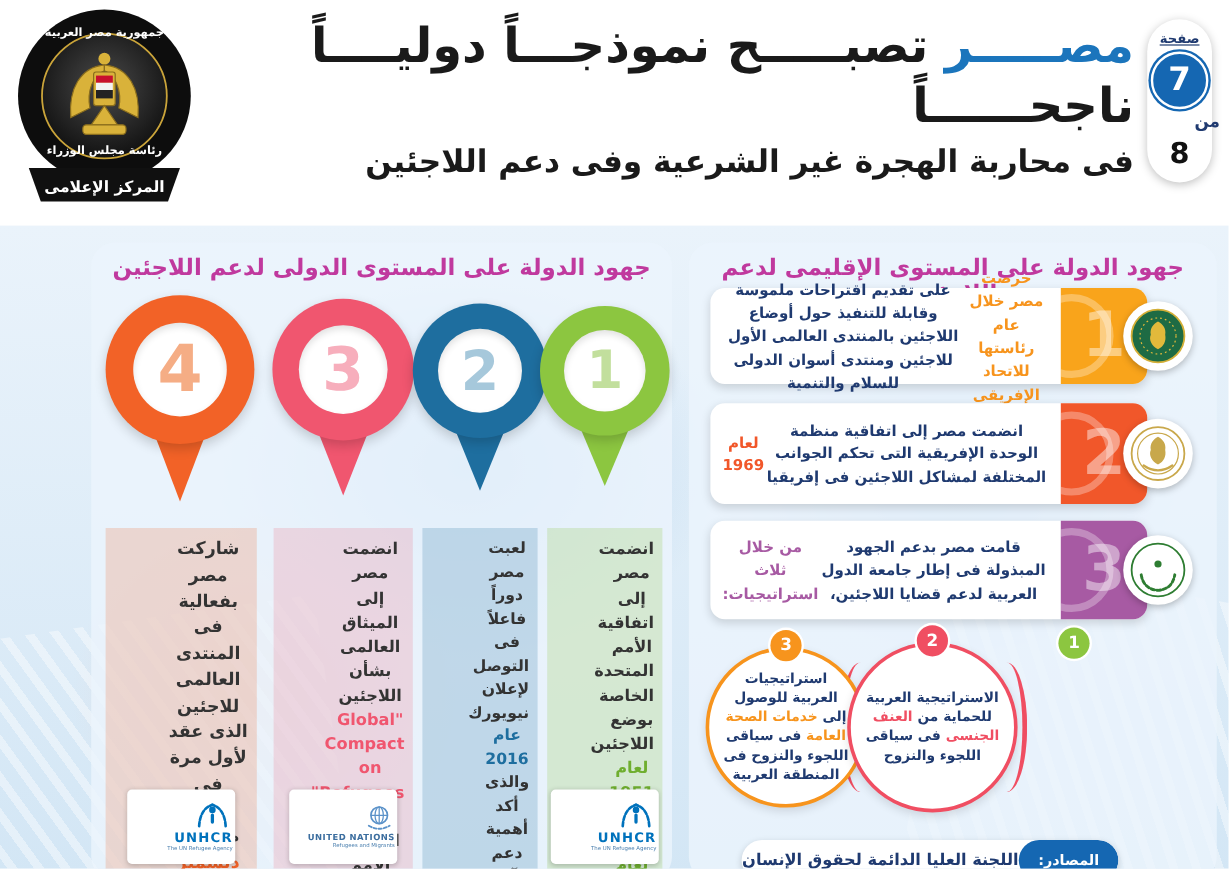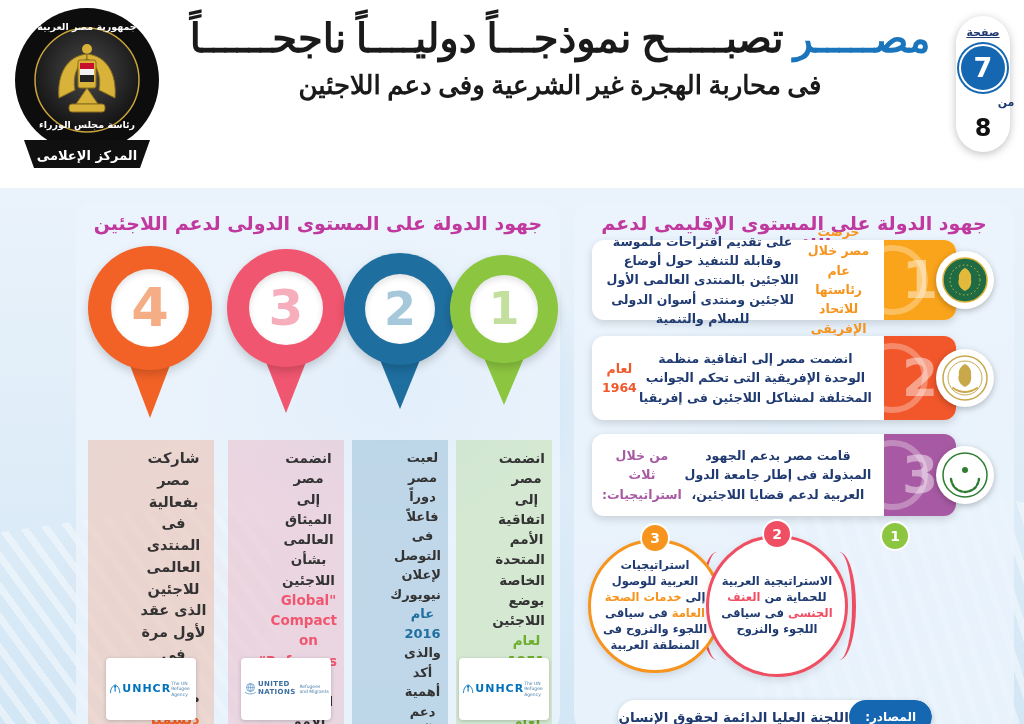--- a/index.html
+++ b/index.html
@@ -2,33 +2,33 @@
 <html lang="ar" style="--title-blue: #1B75BC; --magenta: #C0399E; --navy: #1F3A70; --ink: #1A1A1A; --col-text: #333333; --orange: #F26227; --orange-tint: rgba(242,98,39,0.20); --orange-num: #F5AD85; --pink: #F0566F; --pink-tint: rgba(240,86,111,0.18); --pink-num: #F7AEBC; --blue: #1E6E9F; --blue-tint: rgba(30,110,159,0.20); --blue-num: #A6C8DB; --green: #8CC640; --green-tint: rgba(140,198,64,0.22); --green-num: #C2DF9D; --card-yellow: #F9A41B; --card-red: #F1572A; --card-purple: #A75AA3; --amber: #F7941D; --strawberry: #F04E62; --badge-blue: #1567B2; --bg-top: #EAF3FB; --bg-bottom: #CFE4F4; --panel: rgba(235,244,252,0.82); --unhcr-blue: #0072BC; --un-blue: #5B92C9;"><head>
 <meta charset="utf-8">
 <style>
   html,body{margin:0;padding:0;}
   body{font-family:"DejaVu Sans","Liberation Sans",sans-serif;}
   .page{position:relative;width:1024px;height:724px;overflow:hidden;background:#fff;}
 
   
   .header{position:absolute;left:0;top:0;width:1024px;height:172px;background:#fff;z-index:5;}
   .gov-logo{position:absolute;left:12px;top:4px;width:150px;height:166px;}
-  .titles{position:absolute;left:175px;top:14px;width:770px;text-align:center;direction:rtl;font-family:Liberation Serif, serif;}
+  .titles{position:absolute;left:175px;top:14px;width:770px;direction:rtl;}
   .title-1{font-size:40px;font-weight:bold;color:var(--ink);letter-spacing:0;line-height:1.25;}
   .title-1 .hl{color:var(--title-blue);}
   .title-2{font-size:26px;font-weight:bold;color:var(--ink);margin-top:6px;}
 
   .page-badge{position:absolute;left:956px;top:16px;width:54px;height:136px;background:#fff;
     border-radius:27px;box-shadow:0 2px 8px rgba(0,0,0,.25);display:flex;flex-direction:column;
     align-items:center;justify-content:space-between;padding:10px 0;box-sizing:border-box;z-index:6;}
   .pb-label{font-size:11px;font-weight:bold;color:var(--navy);text-decoration:underline;}
   .pb-circle{width:44px;height:44px;border-radius:50%;background:var(--badge-blue);color:#fff;
     font-size:27px;font-weight:bold;display:flex;align-items:center;justify-content:center;
     border:2px solid #fff;box-shadow:0 0 0 2px var(--badge-blue);}
-  .pb-of{font-size:11px;font-weight:bold;color:var(--navy);margin-left:46px;}
+  .pb-of{font-size:14px;font-weight:bold;color:var(--navy);margin-left:46px;}
   .pb-total{font-size:24px;font-weight:bold;color:#111;}
 
   
   .content{position:absolute;left:0;top:188px;width:1024px;height:632px;
     background:linear-gradient(180deg,var(--bg-top),var(--bg-bottom));}
   .map-blob{position:absolute;border-radius:50%;pointer-events:none;}
   .blob-a{left:180px;top:40px;width:420px;height:320px;background:radial-gradient(closest-side,rgba(168,203,233,.75),rgba(168,203,233,0));}
   .blob-b{left:620px;top:60px;width:360px;height:300px;background:radial-gradient(closest-side,rgba(160,198,230,.6),rgba(160,198,230,0));}
   .blob-c{left:60px;top:240px;width:320px;height:300px;background:radial-gradient(closest-side,rgba(238,196,186,.5),rgba(238,196,186,0));}
   .streaks{position:absolute;pointer-events:none;opacity:.55;
@@ -76,21 +76,21 @@
   .seg-pink .hl{color:var(--pink);}
   .seg-blue .hl{color:var(--blue);}
   .seg-green .hl{color:#6FAE2F;}
   .col-bar{position:absolute;left:0;bottom:0;width:100%;height:8px;}
   .seg-orange .col-bar{background:#E8611F;}
   .seg-pink .col-bar{background:#F06E85;}
   .seg-blue .col-bar{background:#1B6C9E;}
   .seg-green .col-bar{background:var(--green);}
   .logo-card{position:absolute;left:50%;transform:translateX(-50%);bottom:14px;width:90px;height:62px;
     background:#fff;border-radius:4px;box-shadow:0 1px 4px rgba(0,0,0,.2);display:flex;
-    flex-direction:row;align-items:center;justify-content:center;padding:3px 2px;box-sizing:border-box;}
+    flex-direction:column;align-items:flex-end;justify-content:center;padding:3px 2px;box-sizing:border-box;}
   .logo-title{font-size:11px;font-weight:bold;color:var(--unhcr-blue);letter-spacing:1px;line-height:1.1;}
   .logo-sub{font-size:4.5px;color:#4a7fae;line-height:1.2;}
   .logo-title.un-t{font-size:7px;color:#3C6E9F;letter-spacing:.4px;}
 
   
   .r-card{position:absolute;left:592px;width:364px;background:#fff;border-radius:12px;
     box-shadow:0 3px 8px rgba(0,0,0,.15);display:flex;z-index:2;}
   .r-card-text{flex:1;direction:rtl;text-align:center;font-size:12.5px;font-weight:bold;
     color:var(--navy);line-height:1.55;display:flex;align-items:center;justify-content:center;
     padding:6px 10px;box-sizing:border-box;}
@@ -290,21 +290,21 @@
       <svg width="48" height="48" viewBox="0 0 48 48">
         <circle cx="24" cy="24" r="22" fill="#1E6B44" stroke="#D4AF37" stroke-width="1.5"></circle>
         <circle cx="24" cy="24" r="15" fill="none" stroke="#E2B93B" stroke-width="1" stroke-dasharray="1.5 2.5"></circle>
         <path d="M24,12 C20,14 17,18 18,23 C16,27 19,33 24,35 C29,33 31,28 30,23 C31,18 28,14 24,12 Z" fill="#E2B93B"></path>
       </svg>
     </div>
 
     <div class="r-card card-2" style="top:148px;height:84px">
       <div class="r-card-text">
           <span>انضمت مصر إلى اتفاقية منظمة الوحدة الإفريقية التى تحكم الجوانب المختلفة لمشاكل اللاجئين فى إفريقيا </span>
-          <span class="hl">لعام 1964</span>
+          <span class="hl">لعام 1969</span>
         </div>
       <div class="r-card-block">
         <span class="brush-ring"></span>
         <span class="r-card-num">2</span>
       </div>
     </div>
     <div class="org-badge" style="top:161px">
       <svg width="48" height="48" viewBox="0 0 48 48">
         <circle cx="24" cy="24" r="22" fill="#fff" stroke="#C9A84B" stroke-width="1.5"></circle>
         <circle cx="24" cy="24" r="17" fill="none" stroke="#C9A84B" stroke-width="1"></circle>

